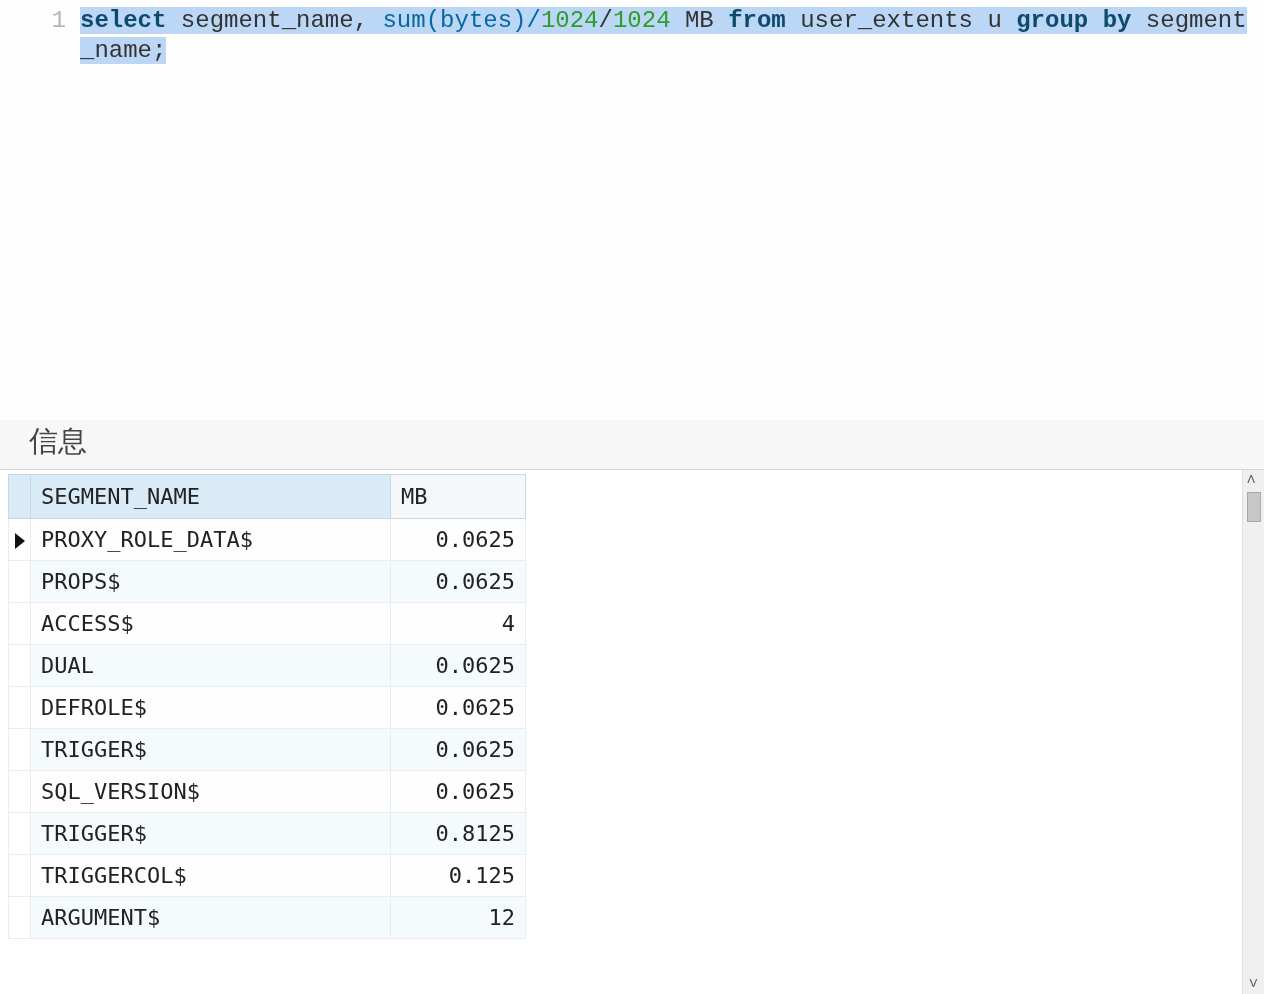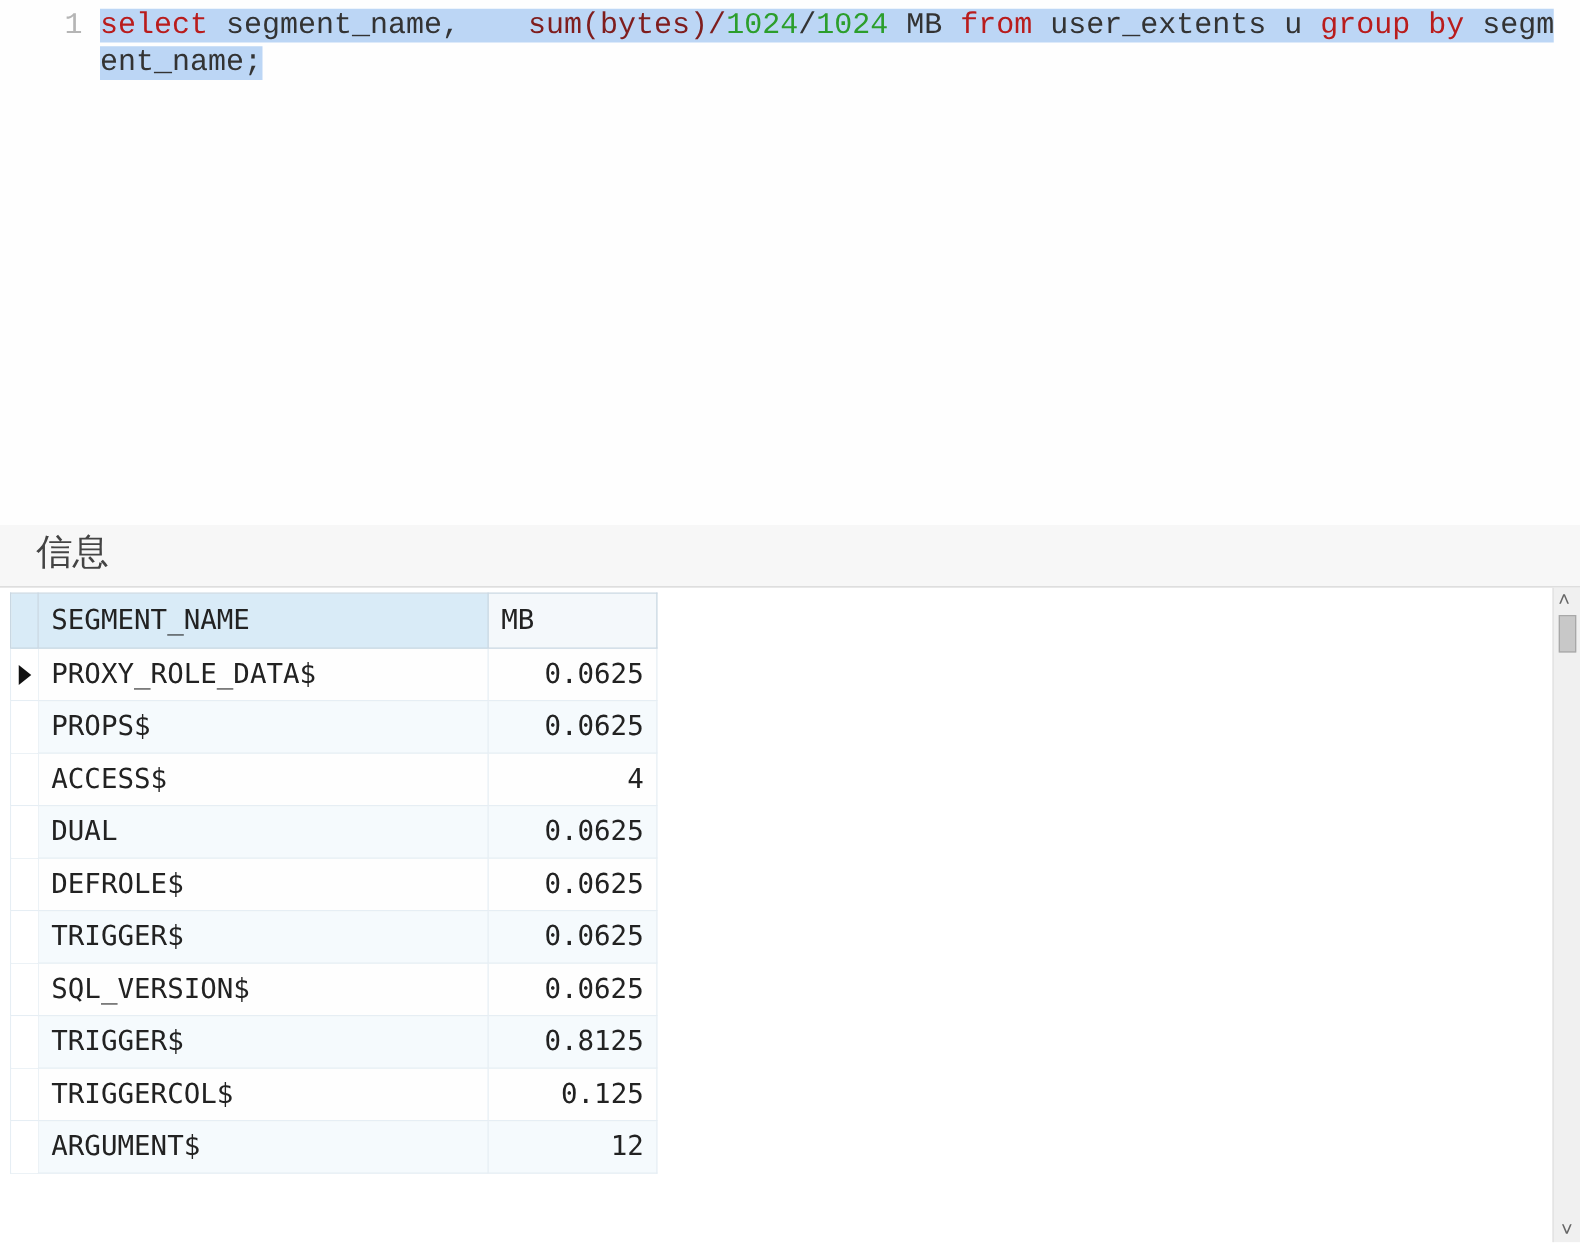--- a/index.html
+++ b/index.html
@@ -35,24 +35,24 @@
       flex: 1;
       white-space: pre-wrap;
       word-break: break-all;
       padding-right: 10px;
       position: relative;
     }
     .sql-line {
       background: #bcd6f5; 
       display: inline;
     }
-    .kw   { color: #b91c1c; }
+    .kw   { color: #0c4a6e; font-weight: bold; }
     .num  { color: #2c9e2c; }
     .txt  { color: #333; }
-    .func { color: #7f1d1d; margin-left: 40px; }
+    .func { color: #0369a1; }
     
     .tabbar {
       height: 50px;
       display: flex;
       align-items: flex-end;
       border-bottom: 1px solid #d6d6d6;
       background: #f7f7f7;
       padding-left: 8px;
     }
     .tab {

